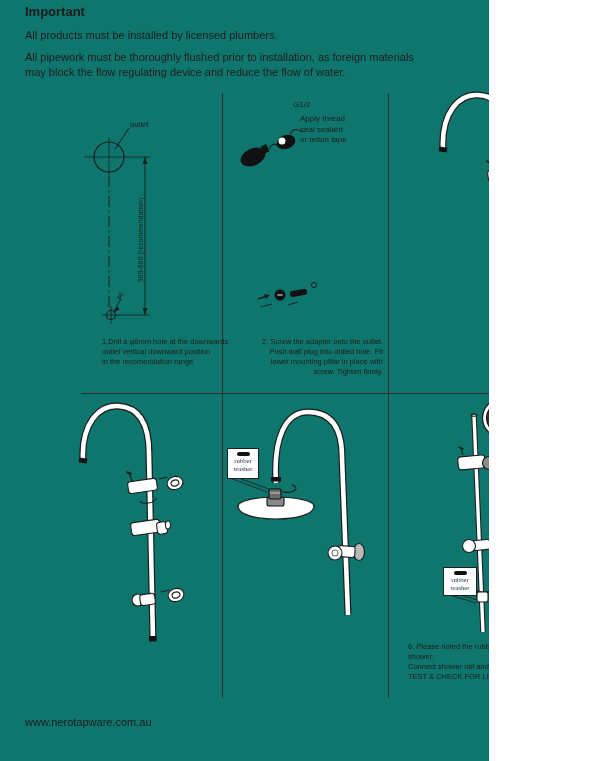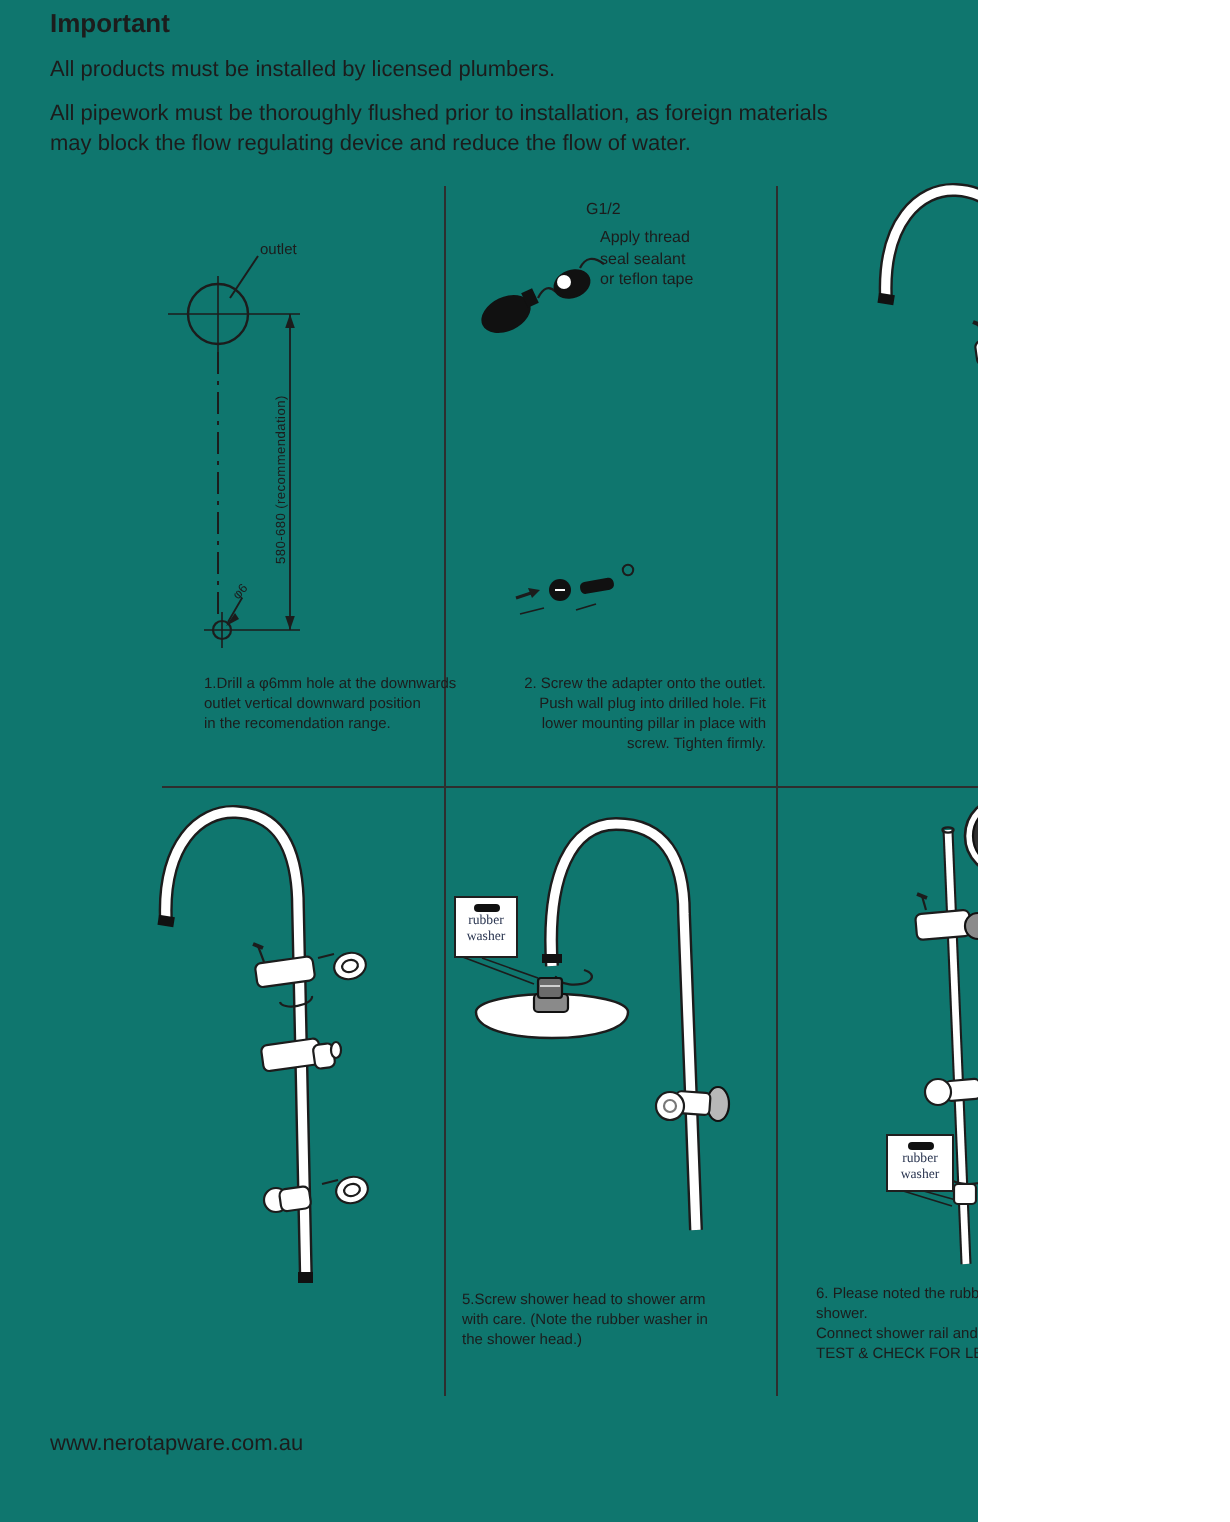--- a/index.html
+++ b/index.html
@@ -169,23 +169,20 @@
         <rect x="116" y="153" width="17" height="11" rx="2.5" fill="#fff" transform="rotate(4 124 158)"></rect>
         <circle cx="113" cy="160" r="7" fill="#fff"></circle>
         <circle cx="113" cy="160" r="3" stroke="#777"></circle>
       </g>
     </svg>
     <div class="wbox" style="left:5px;top:55px;width:32px;height:31px;">
       <div class="washer"></div>
       <div class="wtext">rubber
 washer</div>
     </div>
-    <div class="caption" style="left:9px;top:252px;width:155px;">5.Screw shower head to shower arm
-with care. (Note the rubber washer in
-the shower head.)</div>
   </div>
 
   
   <div class="panel" style="left:388px;top:393px;width:227px;height:305px;">
     <svg width="227" height="252" viewBox="0 0 227 252">
       <g stroke="#1c1c1c" fill="none" stroke-width="1.1">
 
         <path d="M86,22 L95,239" stroke-width="5.5"></path>
         <path d="M86,22 L95,239" stroke="#fff" stroke-width="3.4"></path>
         <ellipse cx="86" cy="22" rx="2.8" ry="1.3"></ellipse>

